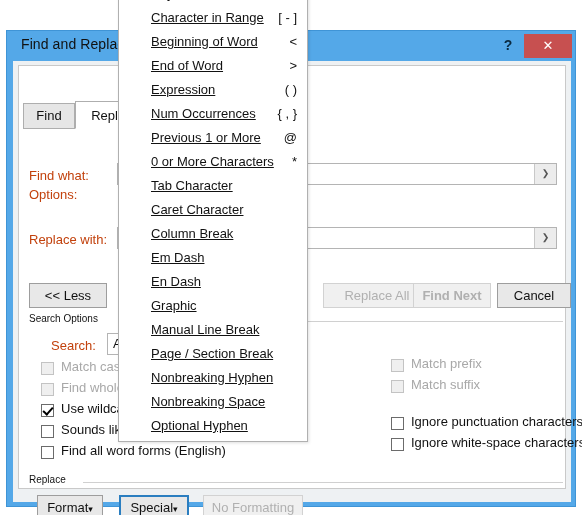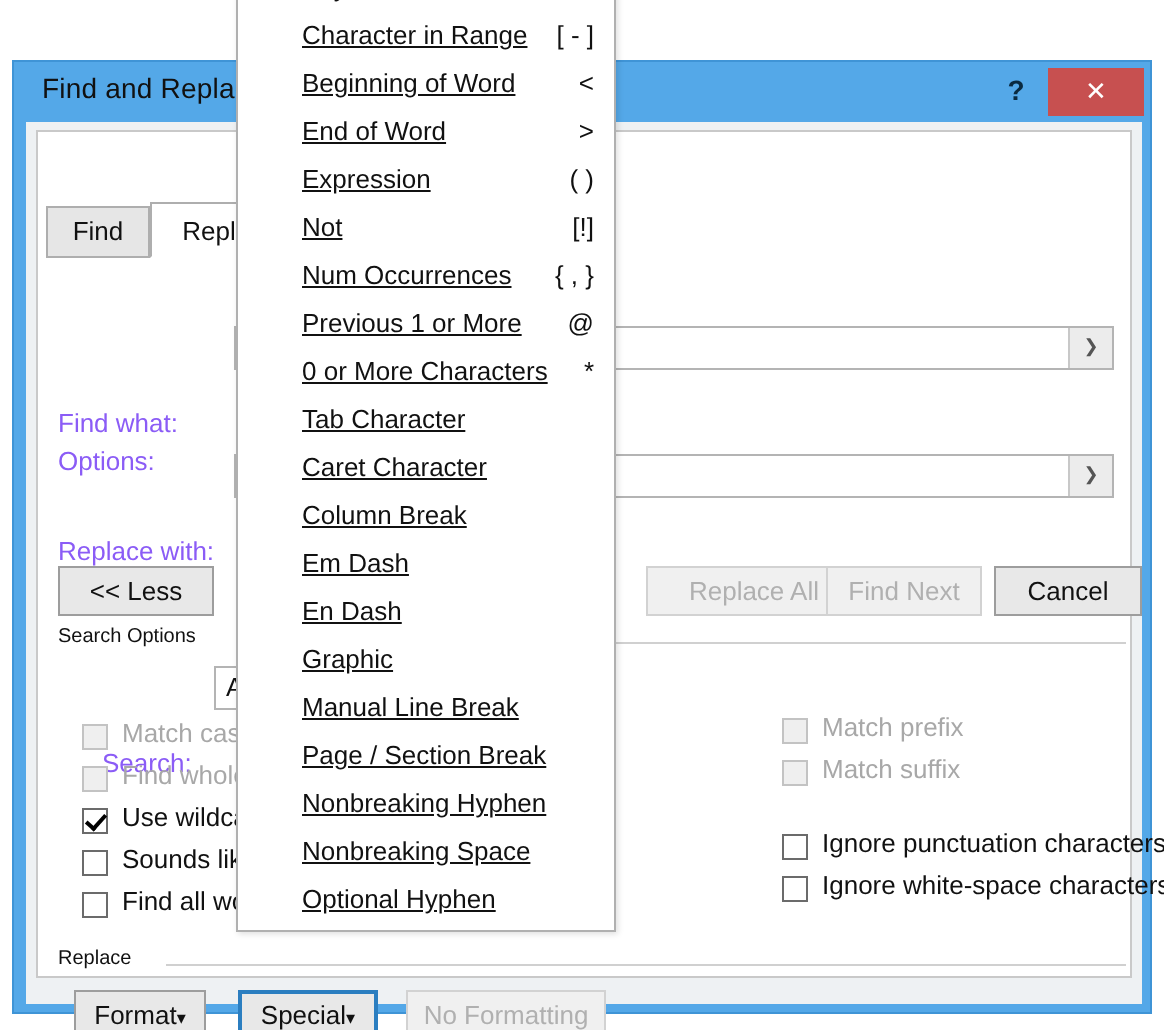--- a/index.html
+++ b/index.html
@@ -130,23 +130,22 @@
     border-bottom: 1px solid #ffffff;
     top: -2px;
     height: 28px;
     line-height: 27px;
   }
 
   
   .lbl {
     position: absolute;
     font-size: 13px;
-    color: #8b5cf6;
-    white-space: nowrap;
-    margin-top: 36px;
+    color: #c2410c;
+    white-space: nowrap;
   }
 
   .combo {
     position: absolute;
     height: 22px;
     background: #ffffff;
     border: 1px solid #b4b4b4;
     box-sizing: border-box;
   }
   .combo .arrow {
@@ -320,21 +319,21 @@
       <div class="lbl" style="left:16px; top:126px;">Options:</div>
       <div class="lbl" style="left:104px; top:126px;">Use Wildcards</div>
 
       <div class="lbl" style="left:16px; top:171px;">Replace with:</div>
       <div class="combo" style="left:104px; top:166px; width:440px;">
         <div class="val"></div>
         <div class="arrow">❯</div>
       </div>
 
       <div class="btn disabled" style="left:310px; top:222px; width:108px;">Replace All</div>
-      <div class="btn disabled" style="left:400px; top:222px; width:78px;">Find Next</div>
+      <div class="btn disabled" style="left:400px; top:222px; width:78px;font-weight:bold;">Find Next</div>
       <div class="btn" style="left:484px; top:222px; width:74px;">Cancel</div>
 
       <div class="btn" style="left:16px; top:222px; width:78px;">
         <span>&lt;&lt; Less</span>
       </div>
 
       <div class="grouplabel" style="left:16px; top:252px;">Search Options</div>
       <div class="groupline" style="left:110px; top:260px; width:440px;"></div>
 
       <div class="lbl" style="left:38px; top:277px;">Search:</div>
@@ -393,21 +392,20 @@
 
     </div>
   </div>
 
   <div class="menu" id="special-menu">
       <div class="menu-item"><span>Any Character</span><span class="mshort">?</span></div>
       <div class="menu-item"><span>Character in Range</span><span class="mshort">[ - ]</span></div>
       <div class="menu-item"><span>Beginning of Word</span><span class="mshort">&lt;</span></div>
       <div class="menu-item"><span>End of Word</span><span class="mshort">&gt;</span></div>
       <div class="menu-item"><span>Expression</span><span class="mshort">( )</span></div>
-      <div class="menu-item"><span>Not</span><span class="mshort">[!]</span></div>
       <div class="menu-item"><span>Num Occurrences</span><span class="mshort">{ , }</span></div>
       <div class="menu-item"><span>Previous 1 or More</span><span class="mshort">@</span></div>
       <div class="menu-item"><span>0 or More Characters</span><span class="mshort">*</span></div>
       <div class="menu-item"><span>Tab Character</span></div>
       <div class="menu-item"><span>Caret Character</span></div>
       <div class="menu-item"><span>Column Break</span></div>
       <div class="menu-item"><span>Em Dash</span></div>
       <div class="menu-item"><span>En Dash</span></div>
       <div class="menu-item"><span>Graphic</span></div>
       <div class="menu-item"><span>Manual Line Break</span></div>

